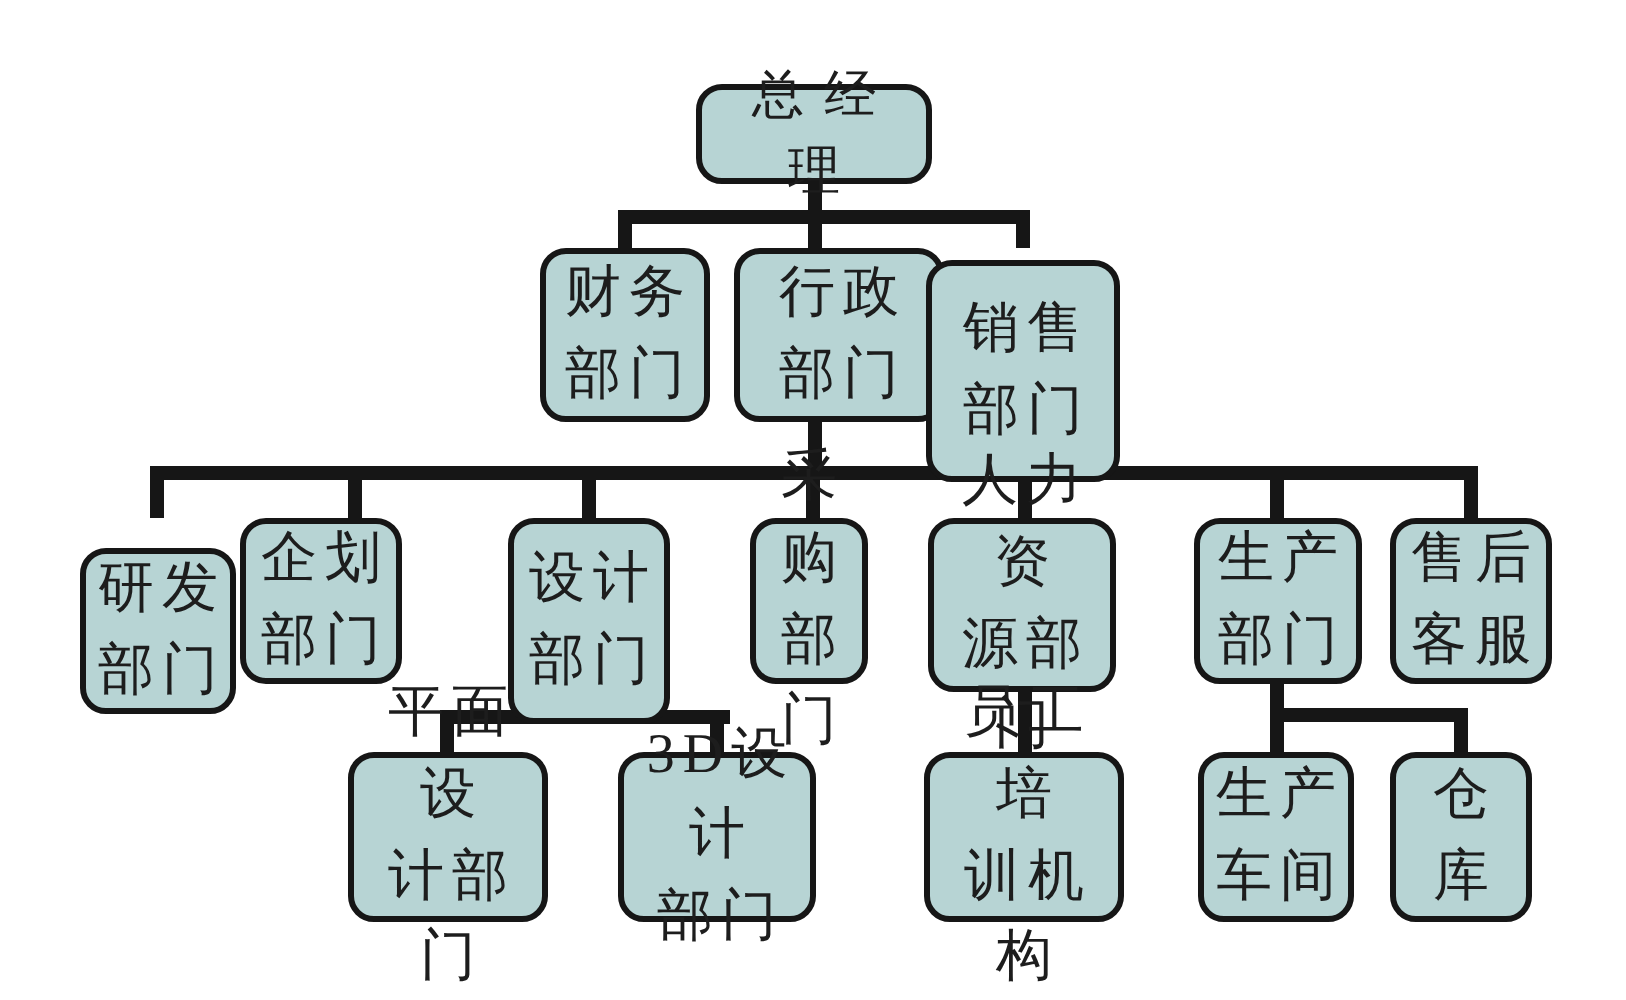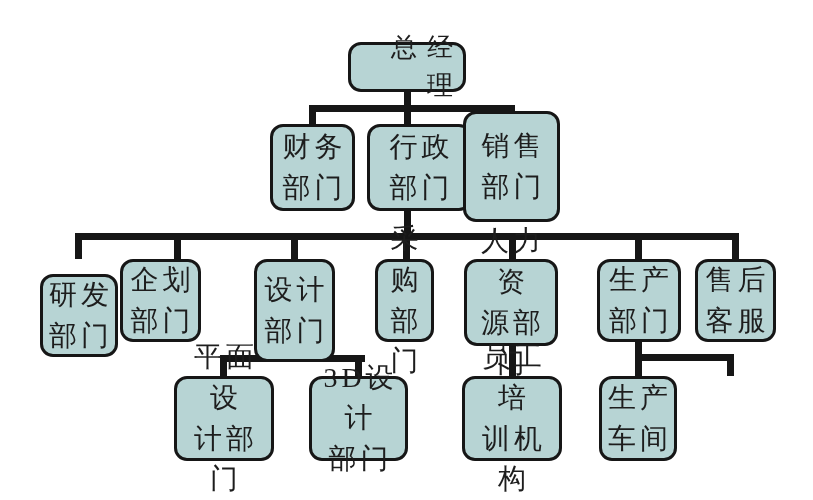--- a/index.html
+++ b/index.html
@@ -27,21 +27,21 @@
     align-items:center;
     justify-content:center;
     text-align:center;
     color:var(--text);
     font-size:28px;
     line-height:1.45;
     letter-spacing:4px;
     padding-left:4px;
     white-space:pre-line;
   }
-  .node.ceo{font-size:26px;letter-spacing:10px;padding-left:10px;text-align:right;}
+  .node.ceo{font-size:26px;letter-spacing:10px;padding-left:10px;}
   .hline,.vline{position:absolute;background:var(--connector);}
 </style>
 </head>
 <body>
 
 <div class="canvas">
 
   <div class="vline" style="left:404px;top:90px;width:7px;height:34px"></div>
   <div class="hline" style="left:309px;top:105px;width:206px;height:7px"></div>
   <div class="vline" style="left:309px;top:105px;width:7px;height:19px"></div>
@@ -67,21 +67,21 @@
   <div class="vline" style="left:635px;top:340px;width:7px;height:36px"></div>
   <div class="hline" style="left:635px;top:354px;width:99px;height:7px"></div>
   <div class="vline" style="left:727px;top:354px;width:7px;height:22px"></div>
 
   <div class="node ceo" style="left:348px;top:42px;width:118px;height:50px">总经理</div>
 
   <div class="node" style="left:270px;top:124px;width:85px;height:87px">财务
 部门</div>
   <div class="node" style="left:367px;top:124px;width:105px;height:87px">行政
 部门</div>
-  <div class="node" style="left:463px;top:111px;width:97px;height:111px">销售
+  <div class="node" style="left:463px;top:130px;width:97px;height:111px">销售
 部门</div>
 
   <div class="node" style="left:40px;top:274px;width:78px;height:83px">研发
 部门</div>
   <div class="node" style="left:120px;top:259px;width:81px;height:83px">企划
 部门</div>
   <div class="node" style="left:254px;top:259px;width:81px;height:103px">设计
 部门</div>
   <div class="node" style="left:375px;top:259px;width:59px;height:83px">采购
 部门</div>
@@ -93,14 +93,15 @@
 客服</div>
 
   <div class="node" style="left:174px;top:376px;width:100px;height:85px">平面设
 计部门</div>
   <div class="node" style="left:309px;top:376px;width:99px;height:85px">3D设计
 部门</div>
   <div class="node" style="left:462px;top:376px;width:100px;height:85px">员工培
 训机构</div>
   <div class="node" style="left:599px;top:376px;width:78px;height:85px">生产
 车间</div>
+  <div class="node" style="left:695px;top:376px;width:71px;height:85px">仓库</div>
 
 </div>
 
 </body></html>

